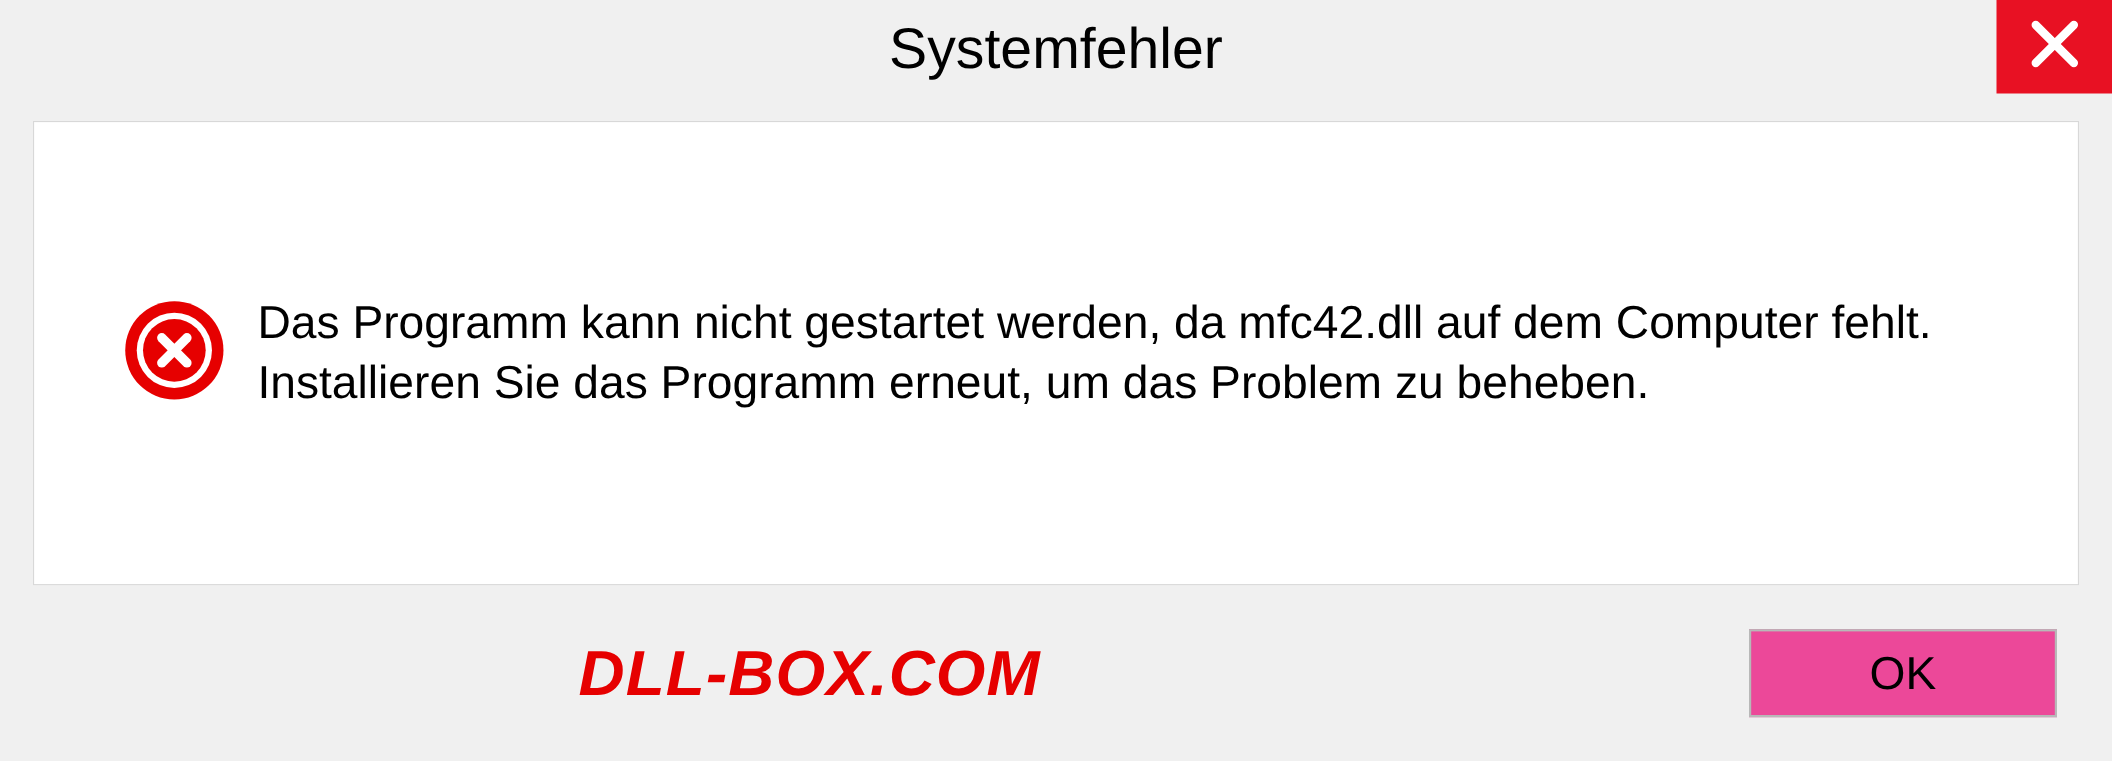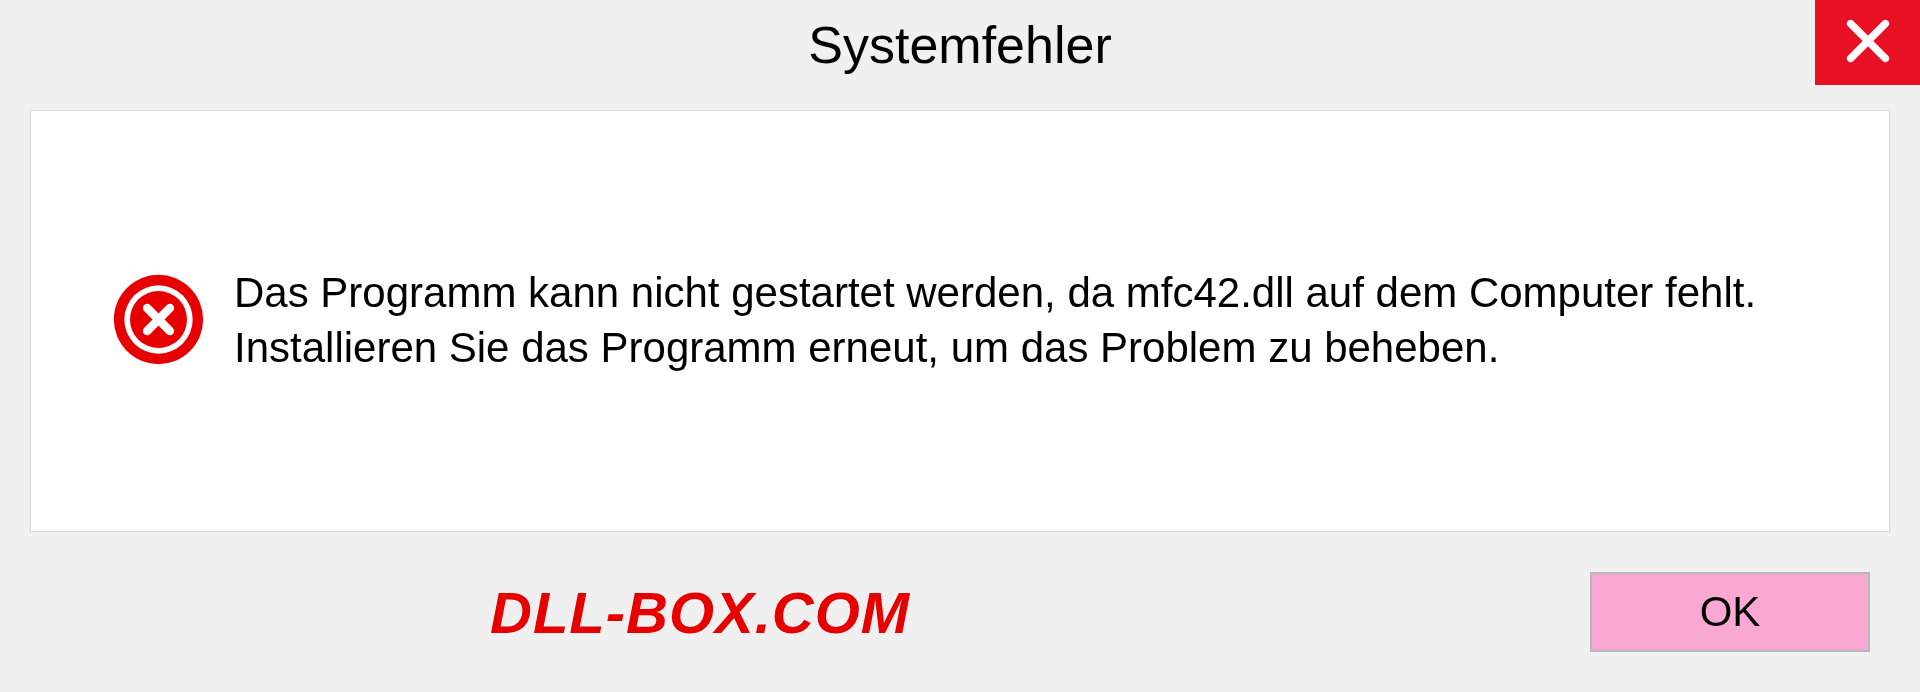--- a/index.html
+++ b/index.html
@@ -72,34 +72,35 @@
       line-height: 1.3;
       color: #000;
       font-weight: 400;
     }
     .footer {
       height: 140px;
       display: flex;
       align-items: center;
       justify-content: space-between;
       padding: 0 50px 20px 50px;
+      margin-left: 36px;
     }
     .watermark {
       font-size: 58px;
       font-weight: 900;
       color: #e60000;
       letter-spacing: 1px;
       font-style: italic;
       font-family: Arial, sans-serif;
       padding-left: 440px;
     }
     .ok-btn {
       width: 280px;
       height: 80px;
-      background: #f9a8d4;
+      background: #ec4899;
       border: 2px solid #b8b8b8;
       font-size: 42px;
       color: #000;
       cursor: pointer;
       display: flex;
       align-items: center;
       justify-content: center;
       font-family: inherit;
     }
   </style>

